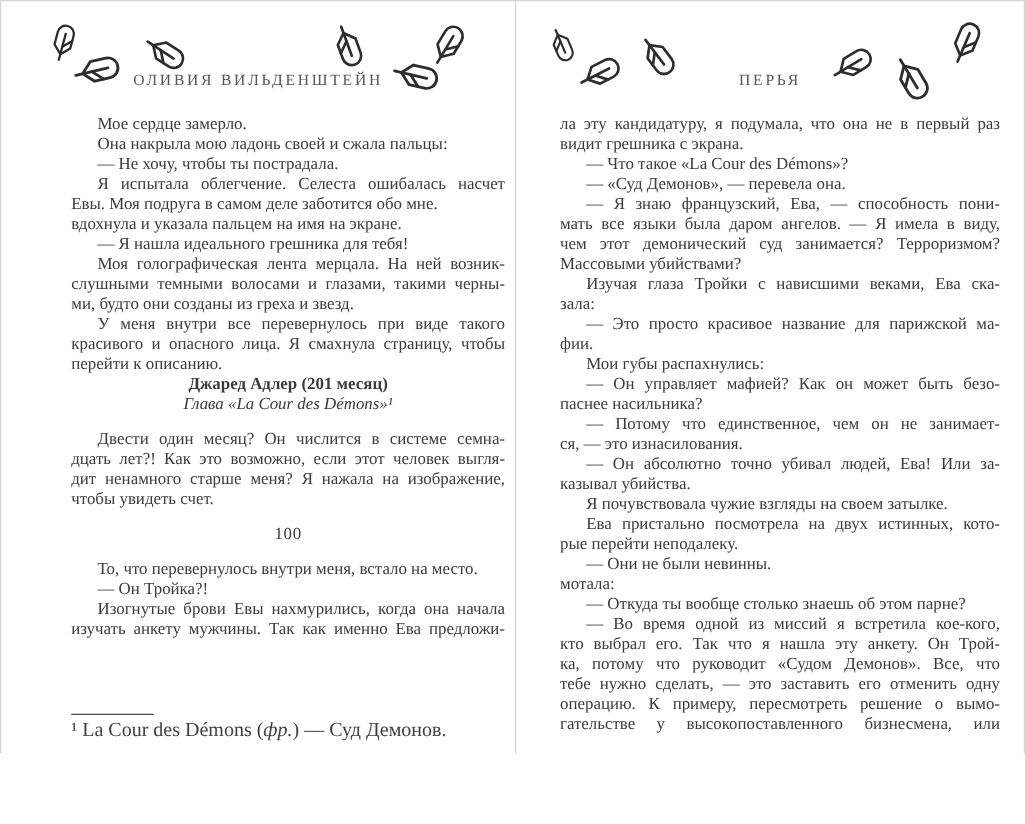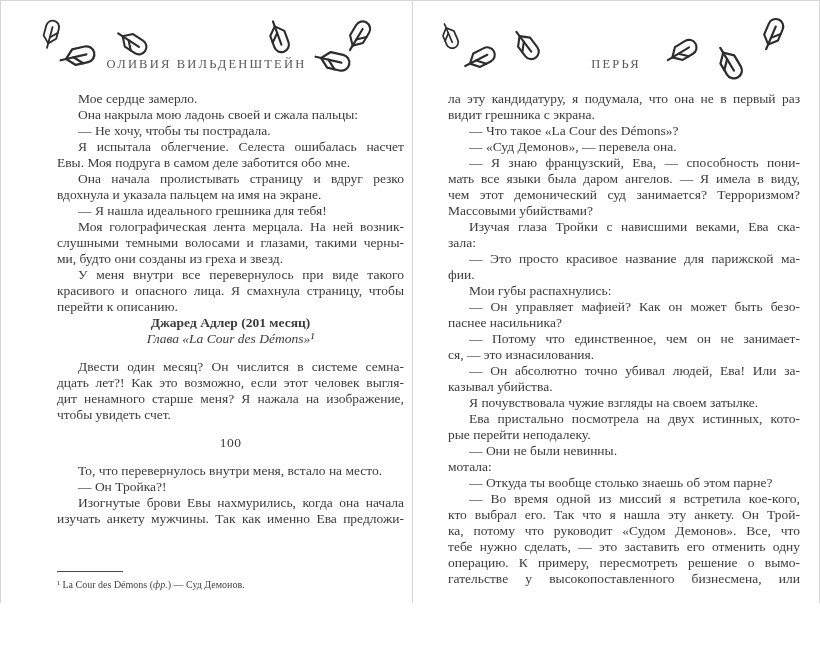--- a/index.html
+++ b/index.html
@@ -20,41 +20,40 @@
   .body{position:absolute;top:91px;font-size:13.5px;line-height:16px;}
   .page-left  .body{left:56px;width:347px;}
   .page-right .body{left:35px;width:352px;}
   .line{text-align:justify;text-align-last:justify;white-space:normal;}
   .line.end{text-align-last:left;}
   .line.indent{text-indent:21px;}
   .b-heading{text-align:center;font-weight:bold;}
   .b-subheading{text-align:center;font-style:italic;margin-bottom:12px;}
   .b-number{text-align:center;margin:12px 0;letter-spacing:.5px;}
   .footnote-rule{position:absolute;left:56px;top:571px;width:66px;height:1px;background:#4a4a4a;}
-  .footnote{position:absolute;left:56px;top:577px;width:347px;font-size:10px;line-height:15px;color:#3f3f3f;}
+  .footnote{position:absolute;left:56px;top:577px;width:347px;font-size:16px;line-height:15px;color:#3f3f3f;}
   .footnote .it{font-style:italic;}
   .folio{position:absolute;top:604px;left:0;width:100%;text-align:center;font-size:12px;color:#a16207;}
   .feather{position:absolute;pointer-events:none;}
   .feather svg{display:block;}
 </style>
 </head>
 <body>
 
 <div class="spread">
   <div class="frame"></div>
 
   <div class="page page-left">
     <div class="running-head">ОЛИВИЯ ВИЛЬДЕНШТЕЙН</div>
     <div class="body" id="left-body">
         <div class="line indent end">Мое сердце замерло.</div>
         <div class="line indent end">Она накрыла мою ладонь своей и сжала пальцы:</div>
         <div class="line indent end">— Не хочу, чтобы ты пострадала.</div>
         <div class="line indent">Я испытала облегчение. Селеста ошибалась насчет</div>
         <div class="line end">Евы. Моя подруга в самом деле заботится обо мне.</div>
-        <div class="line indent">Она начала пролистывать страницу и вдруг резко</div>
         <div class="line end">вдохнула и указала пальцем на имя на экране.</div>
         <div class="line indent end">— Я нашла идеального грешника для тебя!</div>
         <div class="line indent">Моя голографическая лента мерцала. На ней возник-</div>
         <div class="line">слушными темными волосами и глазами, такими черны-</div>
         <div class="line end">ми, будто они созданы из греха и звезд.</div>
         <div class="line indent">У меня внутри все перевернулось при виде такого</div>
         <div class="line">красивого и опасного лица. Я смахнула страницу, чтобы</div>
         <div class="line end">перейти к описанию.</div>
         <div class="b-heading">Джаред Адлер (201 месяц)</div>
         <div class="b-subheading">Глава «La Cour des Démons»¹</div>

